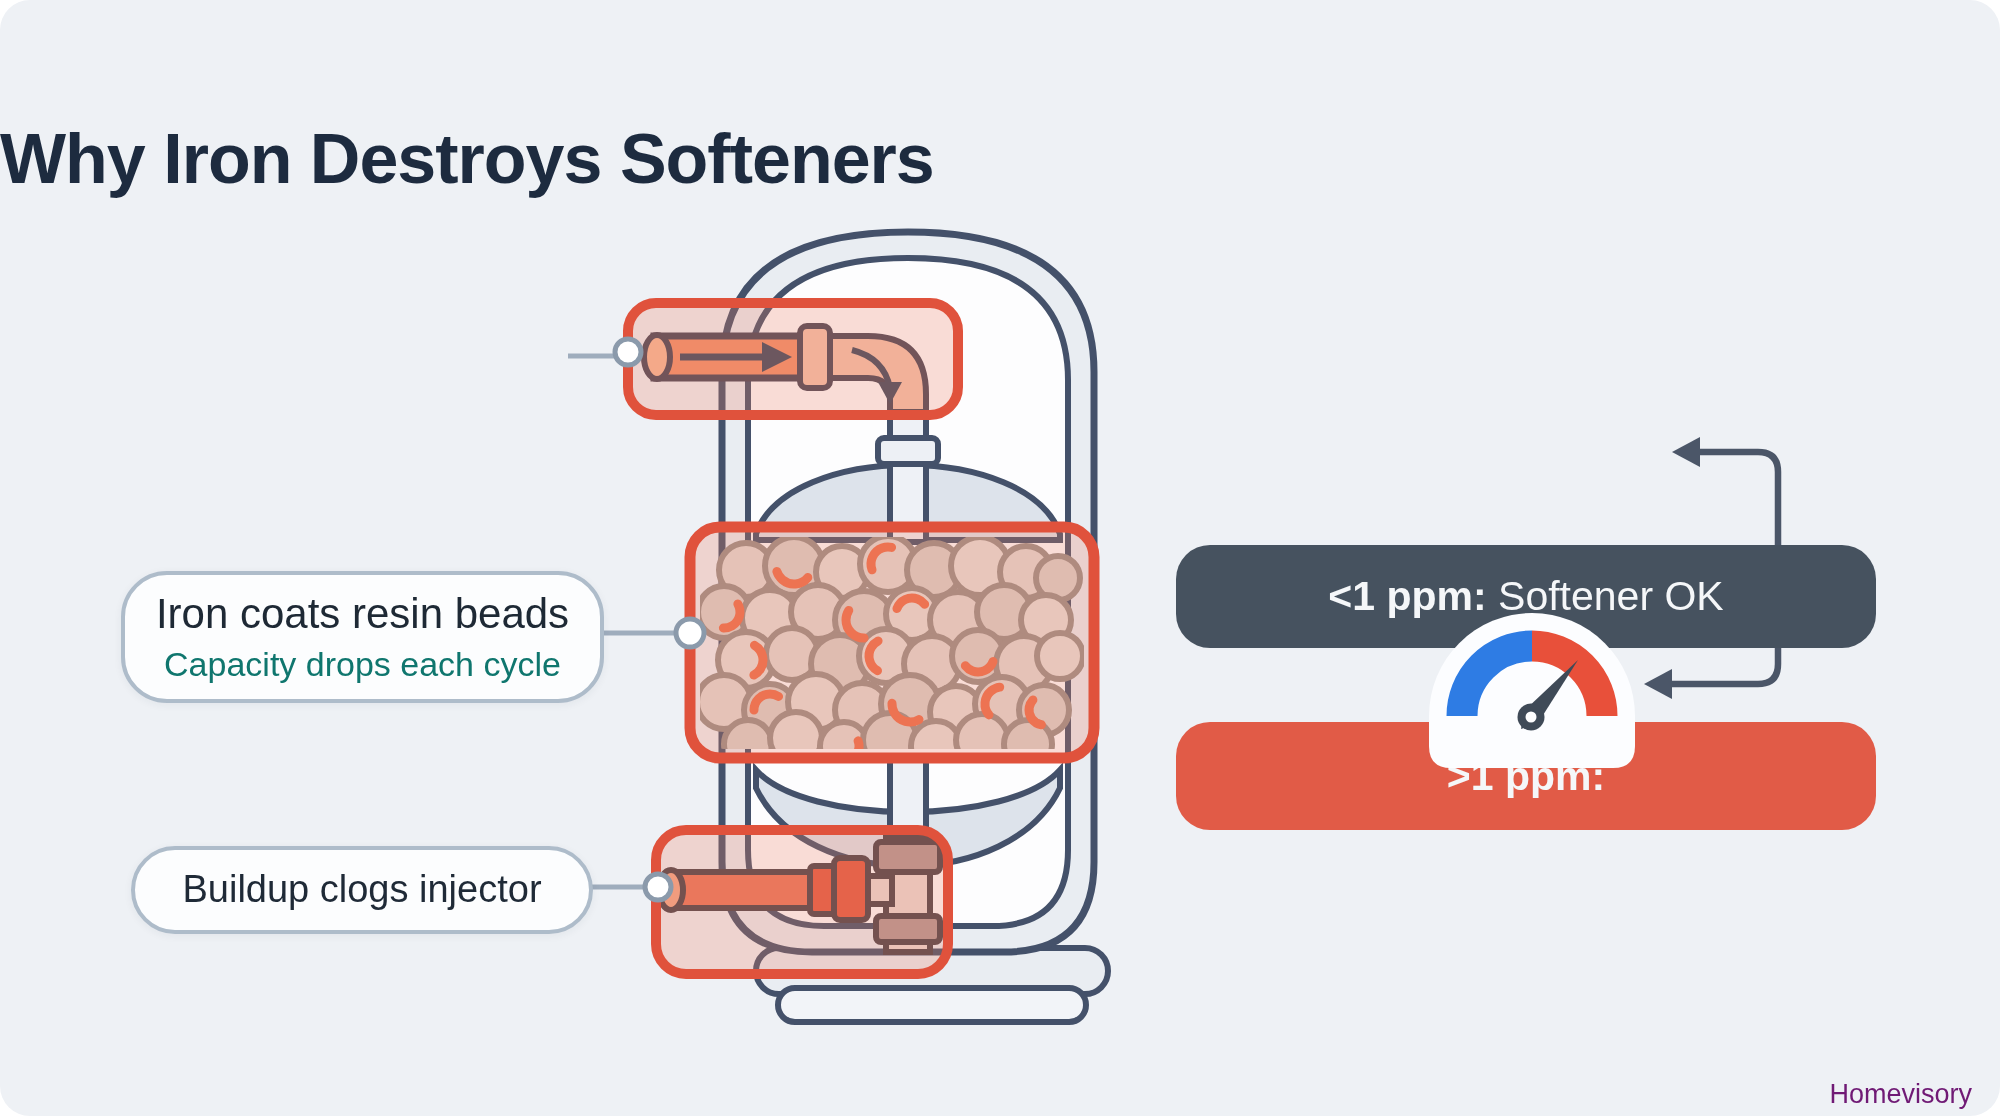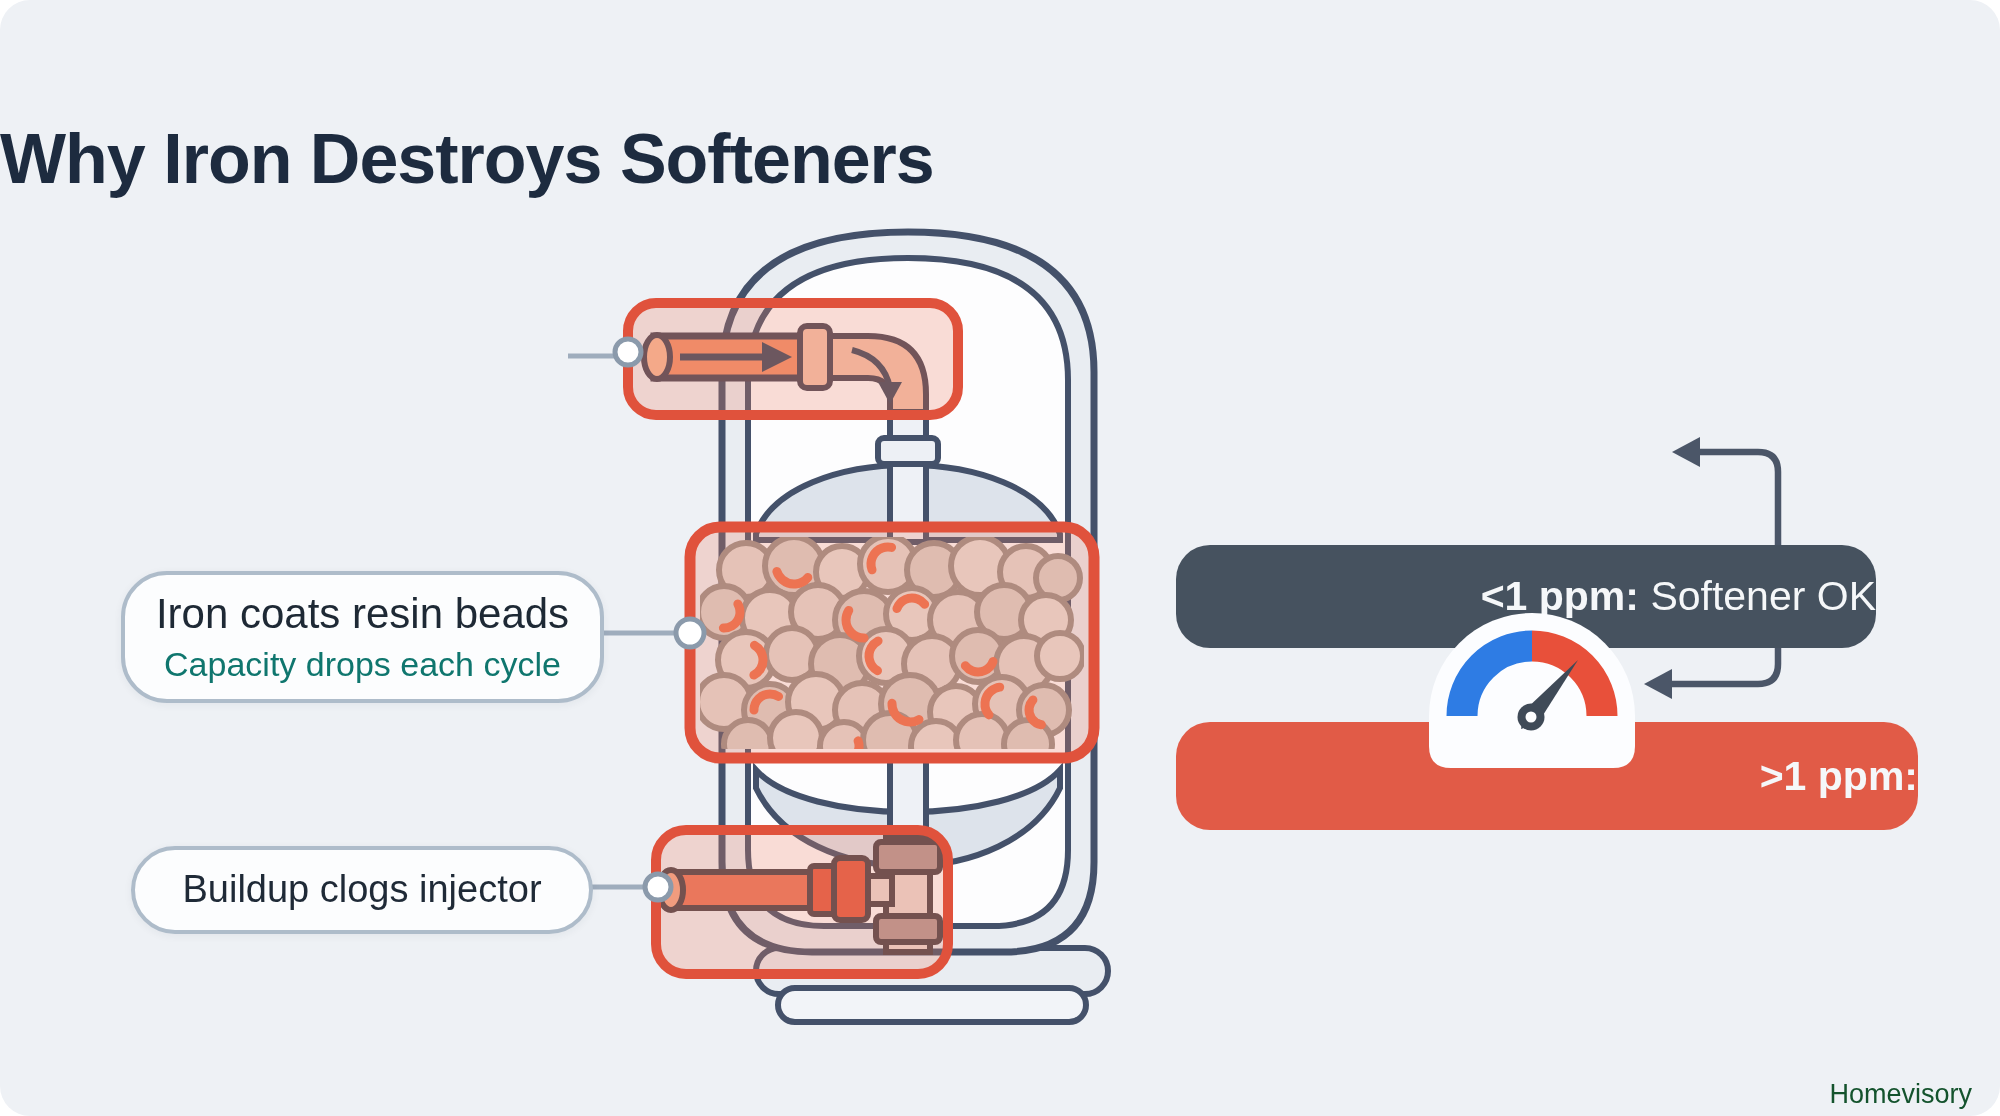--- a/index.html
+++ b/index.html
@@ -16,26 +16,26 @@
   .pill-round{border-radius:48px;}
   .pill-rect{border-radius:46px;}
   .pill-main{font-size:38px;color:#1f2a37;line-height:1.15;}
   .pill-main-lg{font-size:42px;color:#1e2935;line-height:1.2;}
   .pill-sub{font-size:34px;color:#0f766e;line-height:1.2;margin-top:4px;}
   .badge{position:absolute;left:1372px;top:399px;width:296px;height:114px;
          box-sizing:border-box;border:9px solid #4b586d;border-radius:38px;
          background:#fbfcfe;z-index:2;display:flex;align-items:center;justify-content:center;
          font-size:76px;font-weight:700;color:#1e2b3f;letter-spacing:0px;}
   .bar{position:absolute;left:1176px;width:700px;z-index:2;border-radius:34px;
-       display:flex;align-items:center;justify-content:flex-end;color:#f5f7f9;font-size:41px;}
+       display:flex;align-items:center;justify-content:center;color:#f5f7f9;font-size:41px;}
   .bar-ok{top:545px;height:103px;}
   .bar-warn{top:722px;height:108px;}
   .bar .b{font-weight:700;}
   .bar .r{font-weight:400;white-space:pre;}
-  .watermark{position:absolute;right:28px;bottom:6px;font-size:27px;color:#14532d;z-index:2;}
+  .watermark{position:absolute;right:28px;bottom:6px;font-size:27px;color:#701a75;z-index:2;}
 </style>
 </head>
 <body>
 
 <div class="stage">
   <div class="card"></div>
 
   <h1 class="title">Why Iron Destroys Softeners</h1>
 
   <svg class="art" width="2000" height="1116" viewBox="0 0 2000 1116">
@@ -171,21 +171,21 @@
   <div class="pill pill-round" style="left:131px;top:846px;width:454px;height:80px;">
     <span class="pill-main">Buildup clogs injector</span>
   </div>
 
 
   <div class="bar bar-ok" style="background: rgb(70, 82, 95);">
     <span class="b">&lt;1 ppm:</span>
       <span class="r"> Softener OK</span>
   </div>
 
-  <div class="bar bar-warn" style="background: rgb(225, 91, 71); padding-left: 42px;">
+  <div class="bar bar-warn" style="background: rgb(225, 91, 71);">
     <span class="b">&gt;1 ppm:</span>
   </div>
 
   <svg class="gauge-layer" width="2000" height="1116" viewBox="0 0 2000 1116">
     <path d="M 1429 746 L 1429 716 A 103 103 0 0 1 1635 716 L 1635 746 Q 1635 768 1613 768 L 1451 768 Q 1429 768 1429 746 Z" fill="#fcfdff"></path>
     <path d="M 1462 716 A 70 70 0 0 1 1532 646" fill="none" stroke="#2e7ce4" stroke-width="31"></path>
     <path d="M 1532 646 A 70 70 0 0 1 1602 716" fill="none" stroke="#e8503a" stroke-width="31"></path>
     <polygon points="1578,660 1538,723 1521,729 1524,711" fill="#3f4a57"></polygon>
     <circle cx="1531" cy="717" r="13.5" fill="#3f4a57"></circle>
     <circle cx="1531" cy="717" r="5.5" fill="#fdfdfe"></circle>

